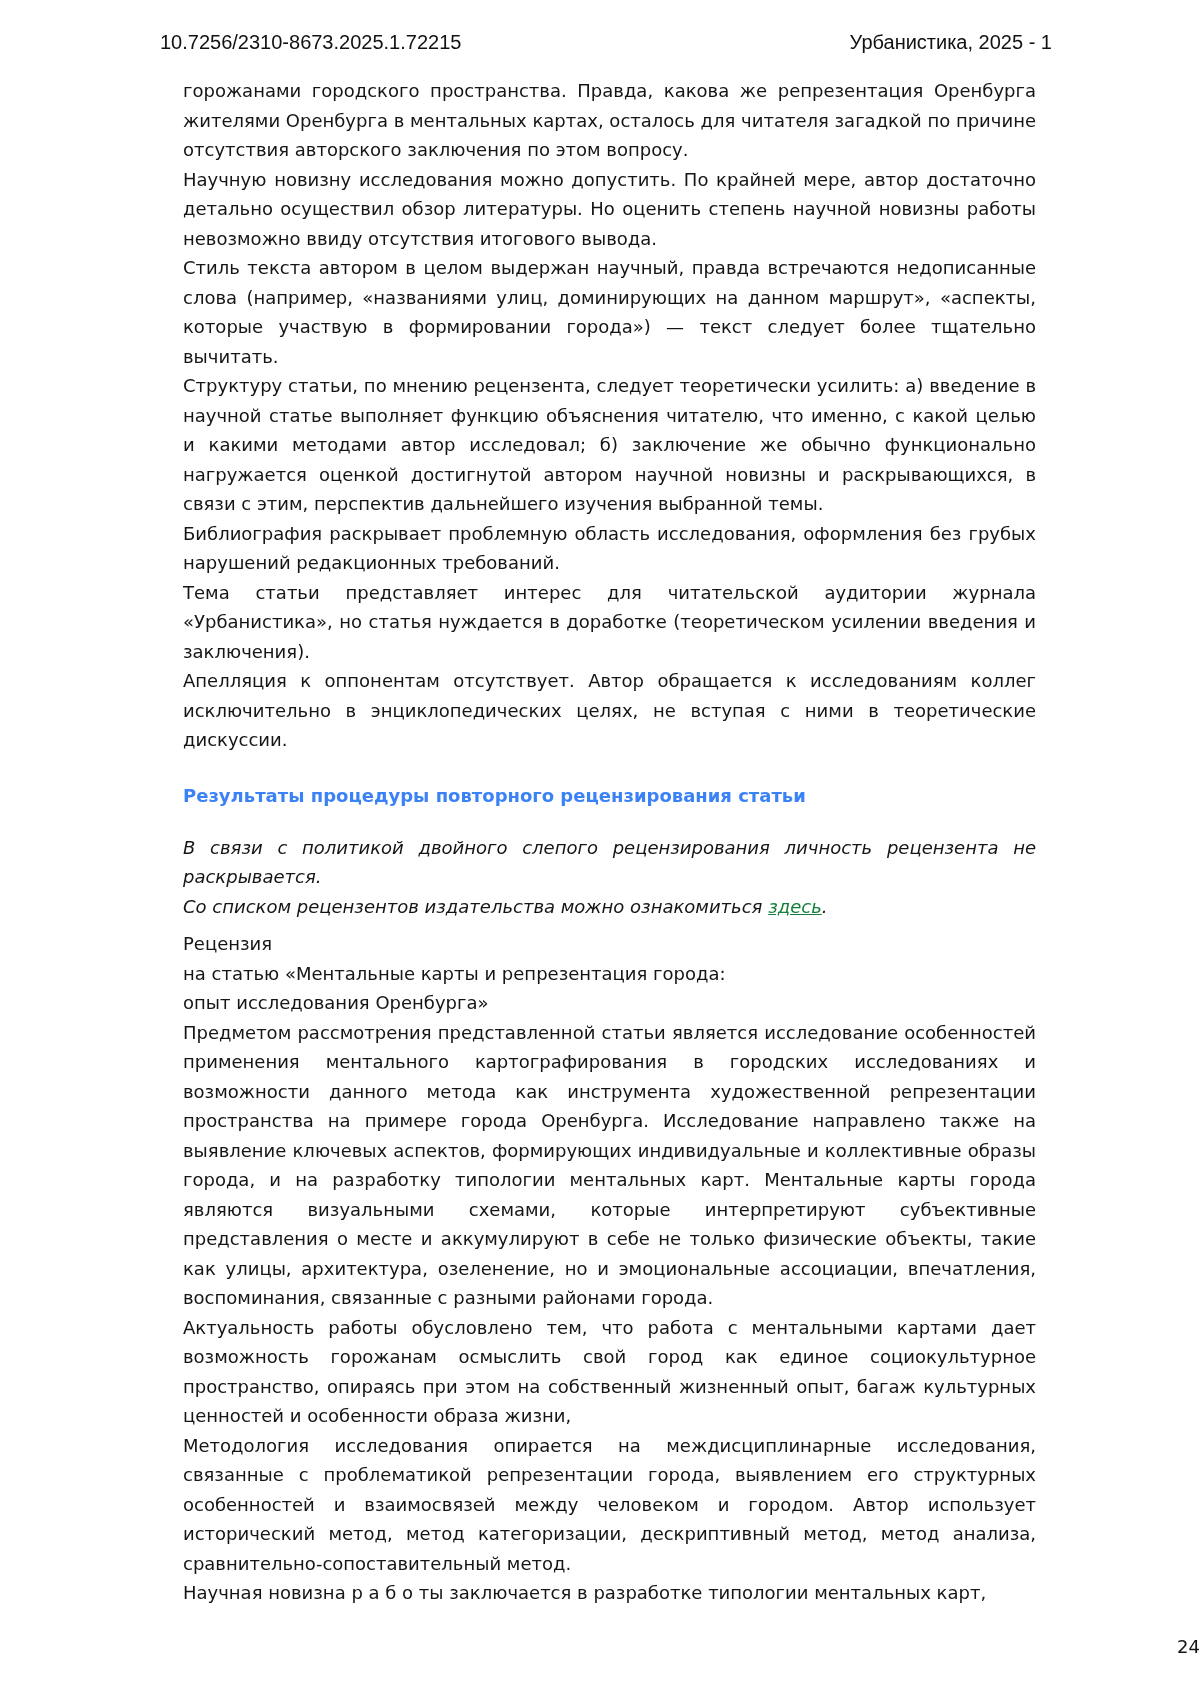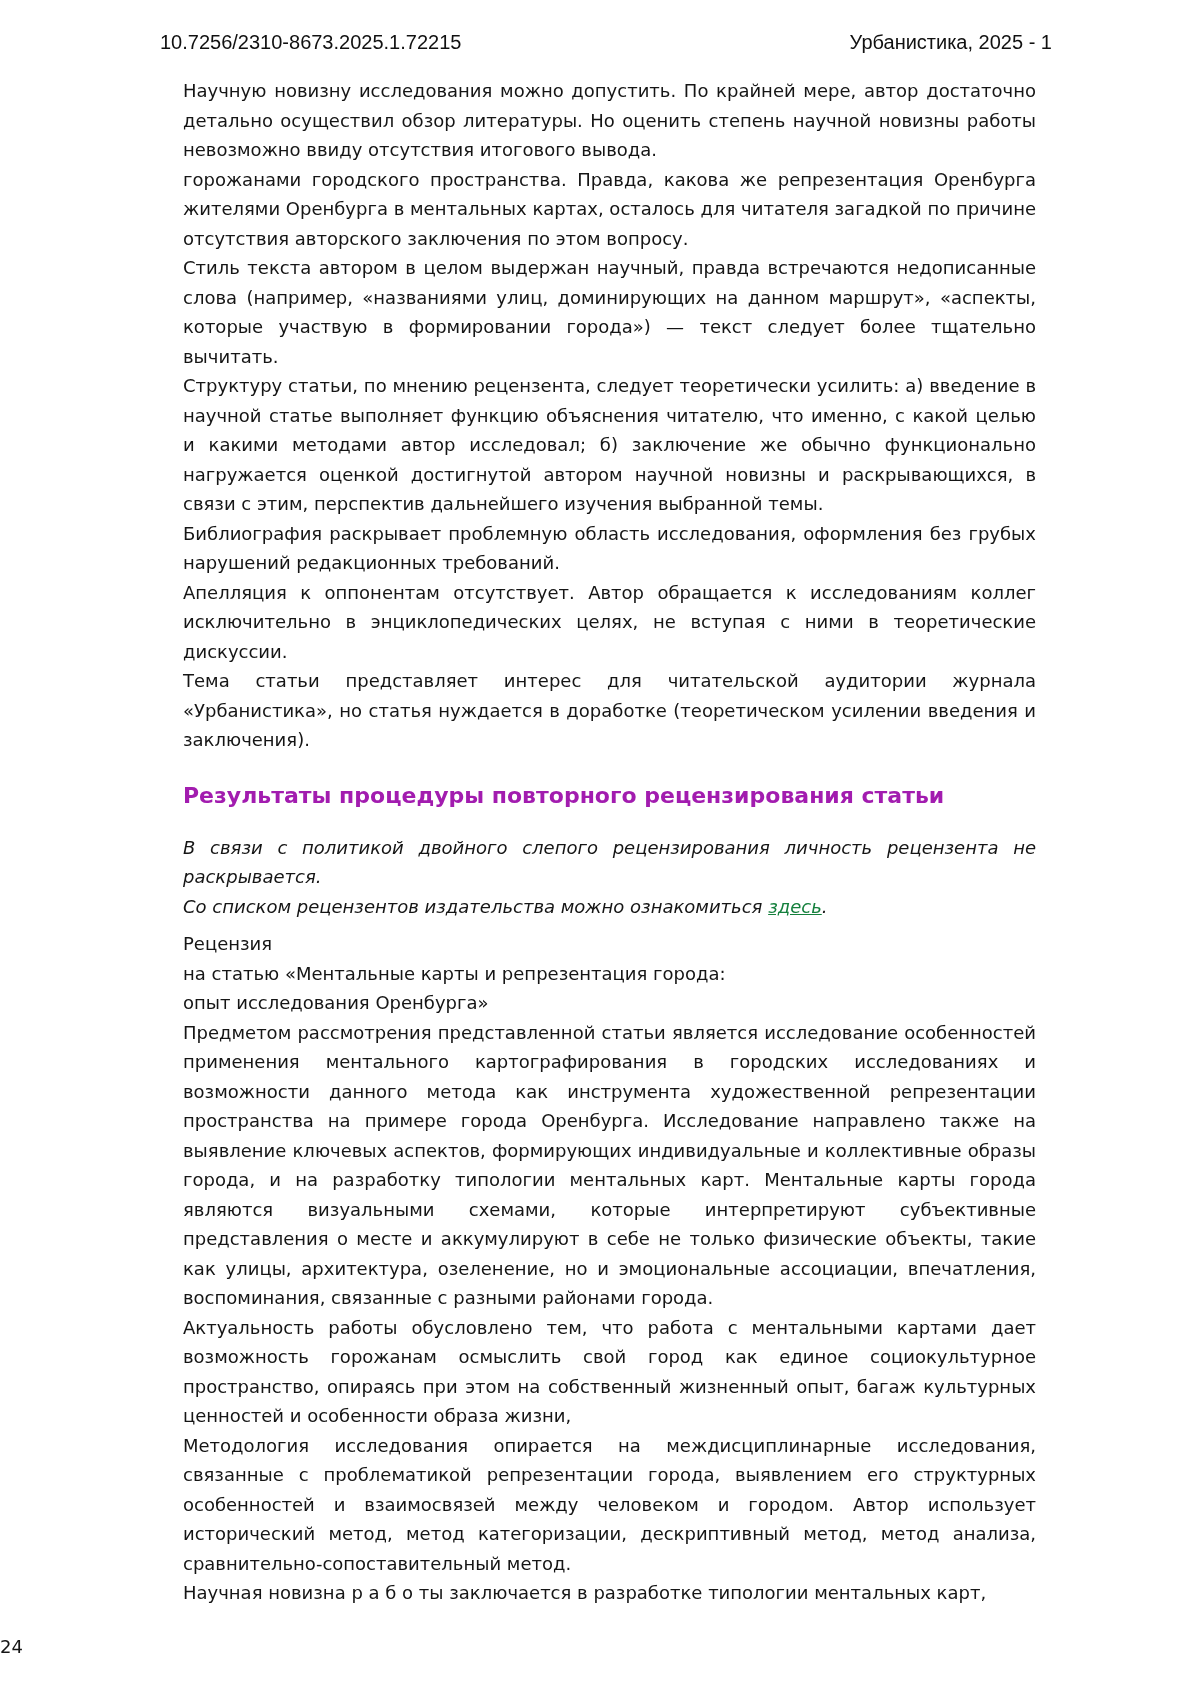--- a/index.html
+++ b/index.html
@@ -36,25 +36,25 @@
     font-size: 18px;
     line-height: 29.5px;
     text-align: justify;
   }
   .content p {
     margin: 0;
     padding: 0;
   }
   .section-heading {
     margin: 26px 0 22px 0;
-    font-size: 22px;
+    font-size: 18px;
     line-height: 30px;
     font-weight: bold;
     text-align: left;
-    color: #a21caf;
+    color: #3b82f6;
   }
   .italic-para {
     font-style: italic;
   }
   .review-title-line {
     text-align: left;
   }
   .review-block {
     margin-top: 8px;
   }
@@ -62,45 +62,45 @@
     color: #15803d;
     text-decoration: underline;
     font-style: italic;
     cursor: pointer;
   }
   .page-footer {
     position: absolute;
     top: 1634px;
     left: 0;
     width: 1200px;
-    text-align: left;
+    text-align: right;
     font-size: 18px;
     line-height: 26px;
     color: #151515;
   }
 </style>
 </head>
 <body>
 
 <div class="page">
 
   <div class="page-header">
     <span>10.7256/2310-8673.2025.1.72215</span>
     <span>Урбанистика, 2025 - 1</span>
   </div>
 
   <div class="content">
 
+    <p>горожанами городского пространства. Правда, какова же репрезентация Оренбурга жителями Оренбурга в ментальных картах, осталось для читателя загадкой по причине отсутствия авторского заключения по этом вопросу.</p>
     <p>Научную новизну исследования можно допустить. По крайней мере, автор достаточно детально осуществил обзор литературы. Но оценить степень научной новизны работы невозможно ввиду отсутствия итогового вывода.</p>
-    <p>горожанами городского пространства. Правда, какова же репрезентация Оренбурга жителями Оренбурга в ментальных картах, осталось для читателя загадкой по причине отсутствия авторского заключения по этом вопросу.</p>
     <p>Стиль текста автором в целом выдержан научный, правда встречаются недописанные слова (например, «названиями улиц, доминирующих на данном маршрут», «аспекты, которые участвую в формировании города») — текст следует более тщательно вычитать.</p>
     <p>Структуру статьи, по мнению рецензента, следует теоретически усилить: а) введение в научной статье выполняет функцию объяснения читателю, что именно, с какой целью и какими методами автор исследовал; б) заключение же обычно функционально нагружается оценкой достигнутой автором научной новизны и раскрывающихся, в связи с этим, перспектив дальнейшего изучения выбранной темы.</p>
     <p>Библиография раскрывает проблемную область исследования, оформления без грубых нарушений редакционных требований.</p>
+    <p>Тема статьи представляет интерес для читательской аудитории журнала «Урбанистика», но статья нуждается в доработке (теоретическом усилении введения и заключения).</p>
     <p>Апелляция к оппонентам отсутствует. Автор обращается к исследованиям коллег исключительно в энциклопедических целях, не вступая с ними в теоретические дискуссии.</p>
-    <p>Тема статьи представляет интерес для читательской аудитории журнала «Урбанистика», но статья нуждается в доработке (теоретическом усилении введения и заключения).</p>
 
     <h2 class="section-heading">Результаты процедуры повторного рецензирования статьи</h2>
 
     <p class="italic-para">В связи с политикой двойного слепого рецензирования личность рецензента не раскрывается.</p>
 
     <p class="italic-para"><span>Со списком рецензентов издательства можно ознакомиться </span><a class="inline-link">здесь</a><span>.</span></p>
 
     <div class="review-block">
       <p class="review-title-line">Рецензия</p>
       <p class="review-title-line">на статью «Ментальные карты и репрезентация города:</p>

